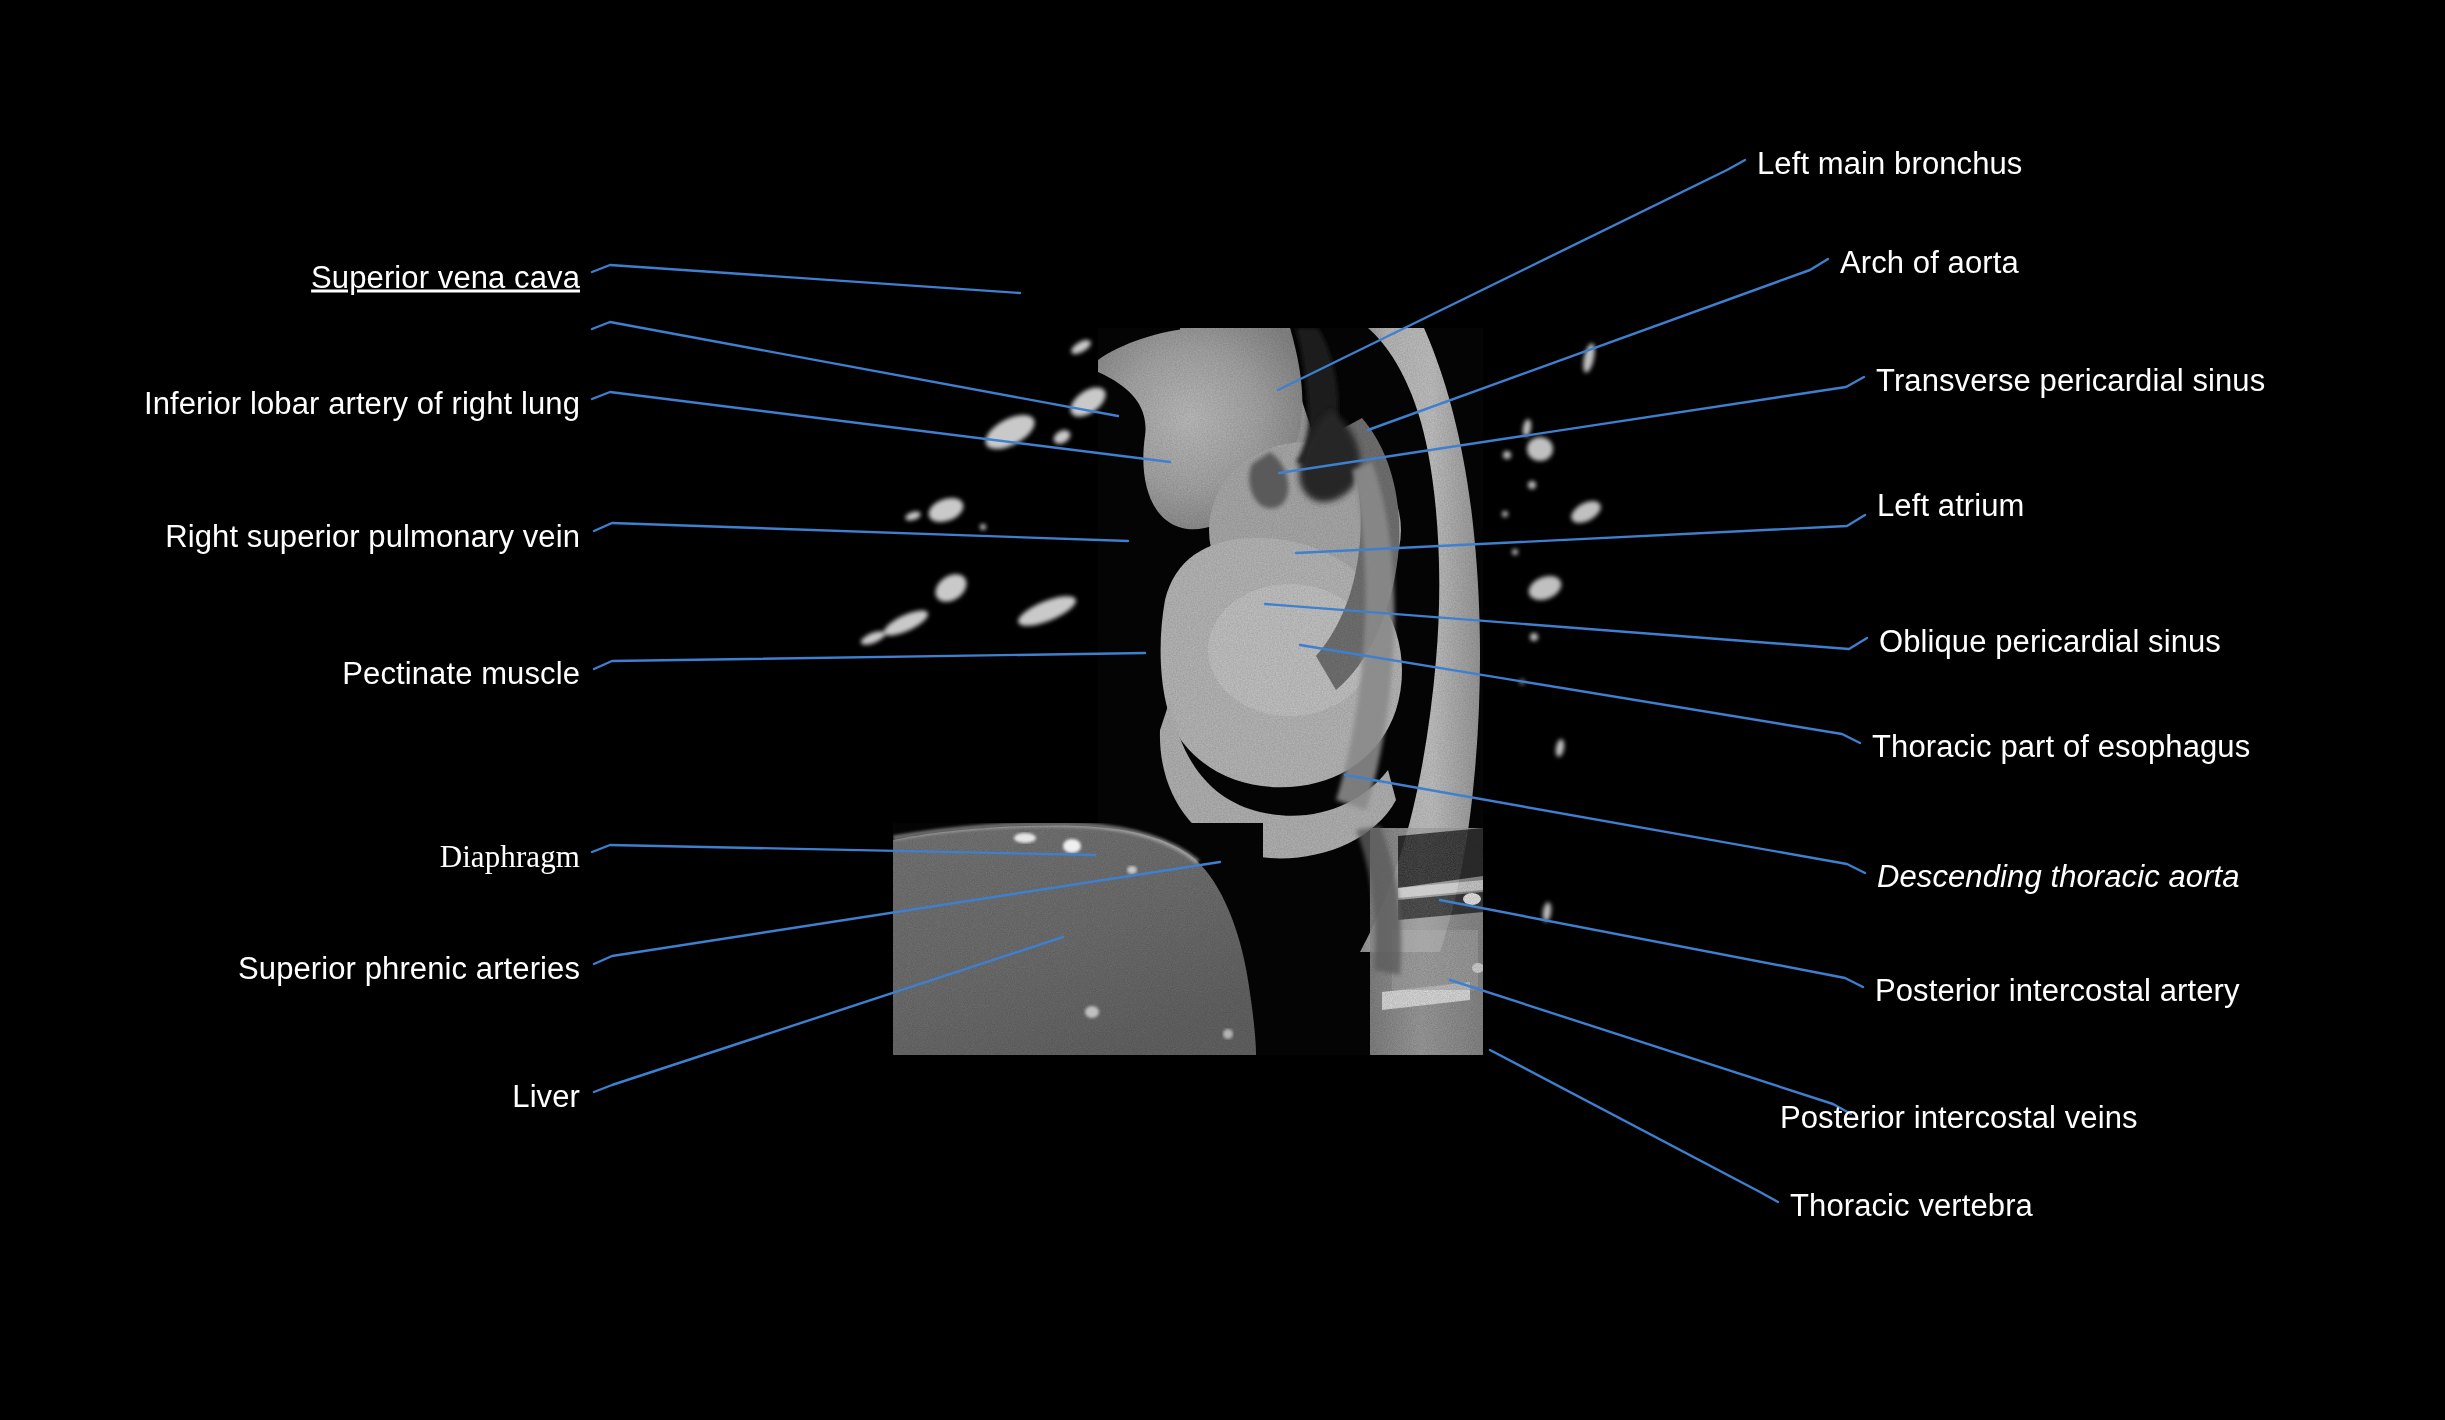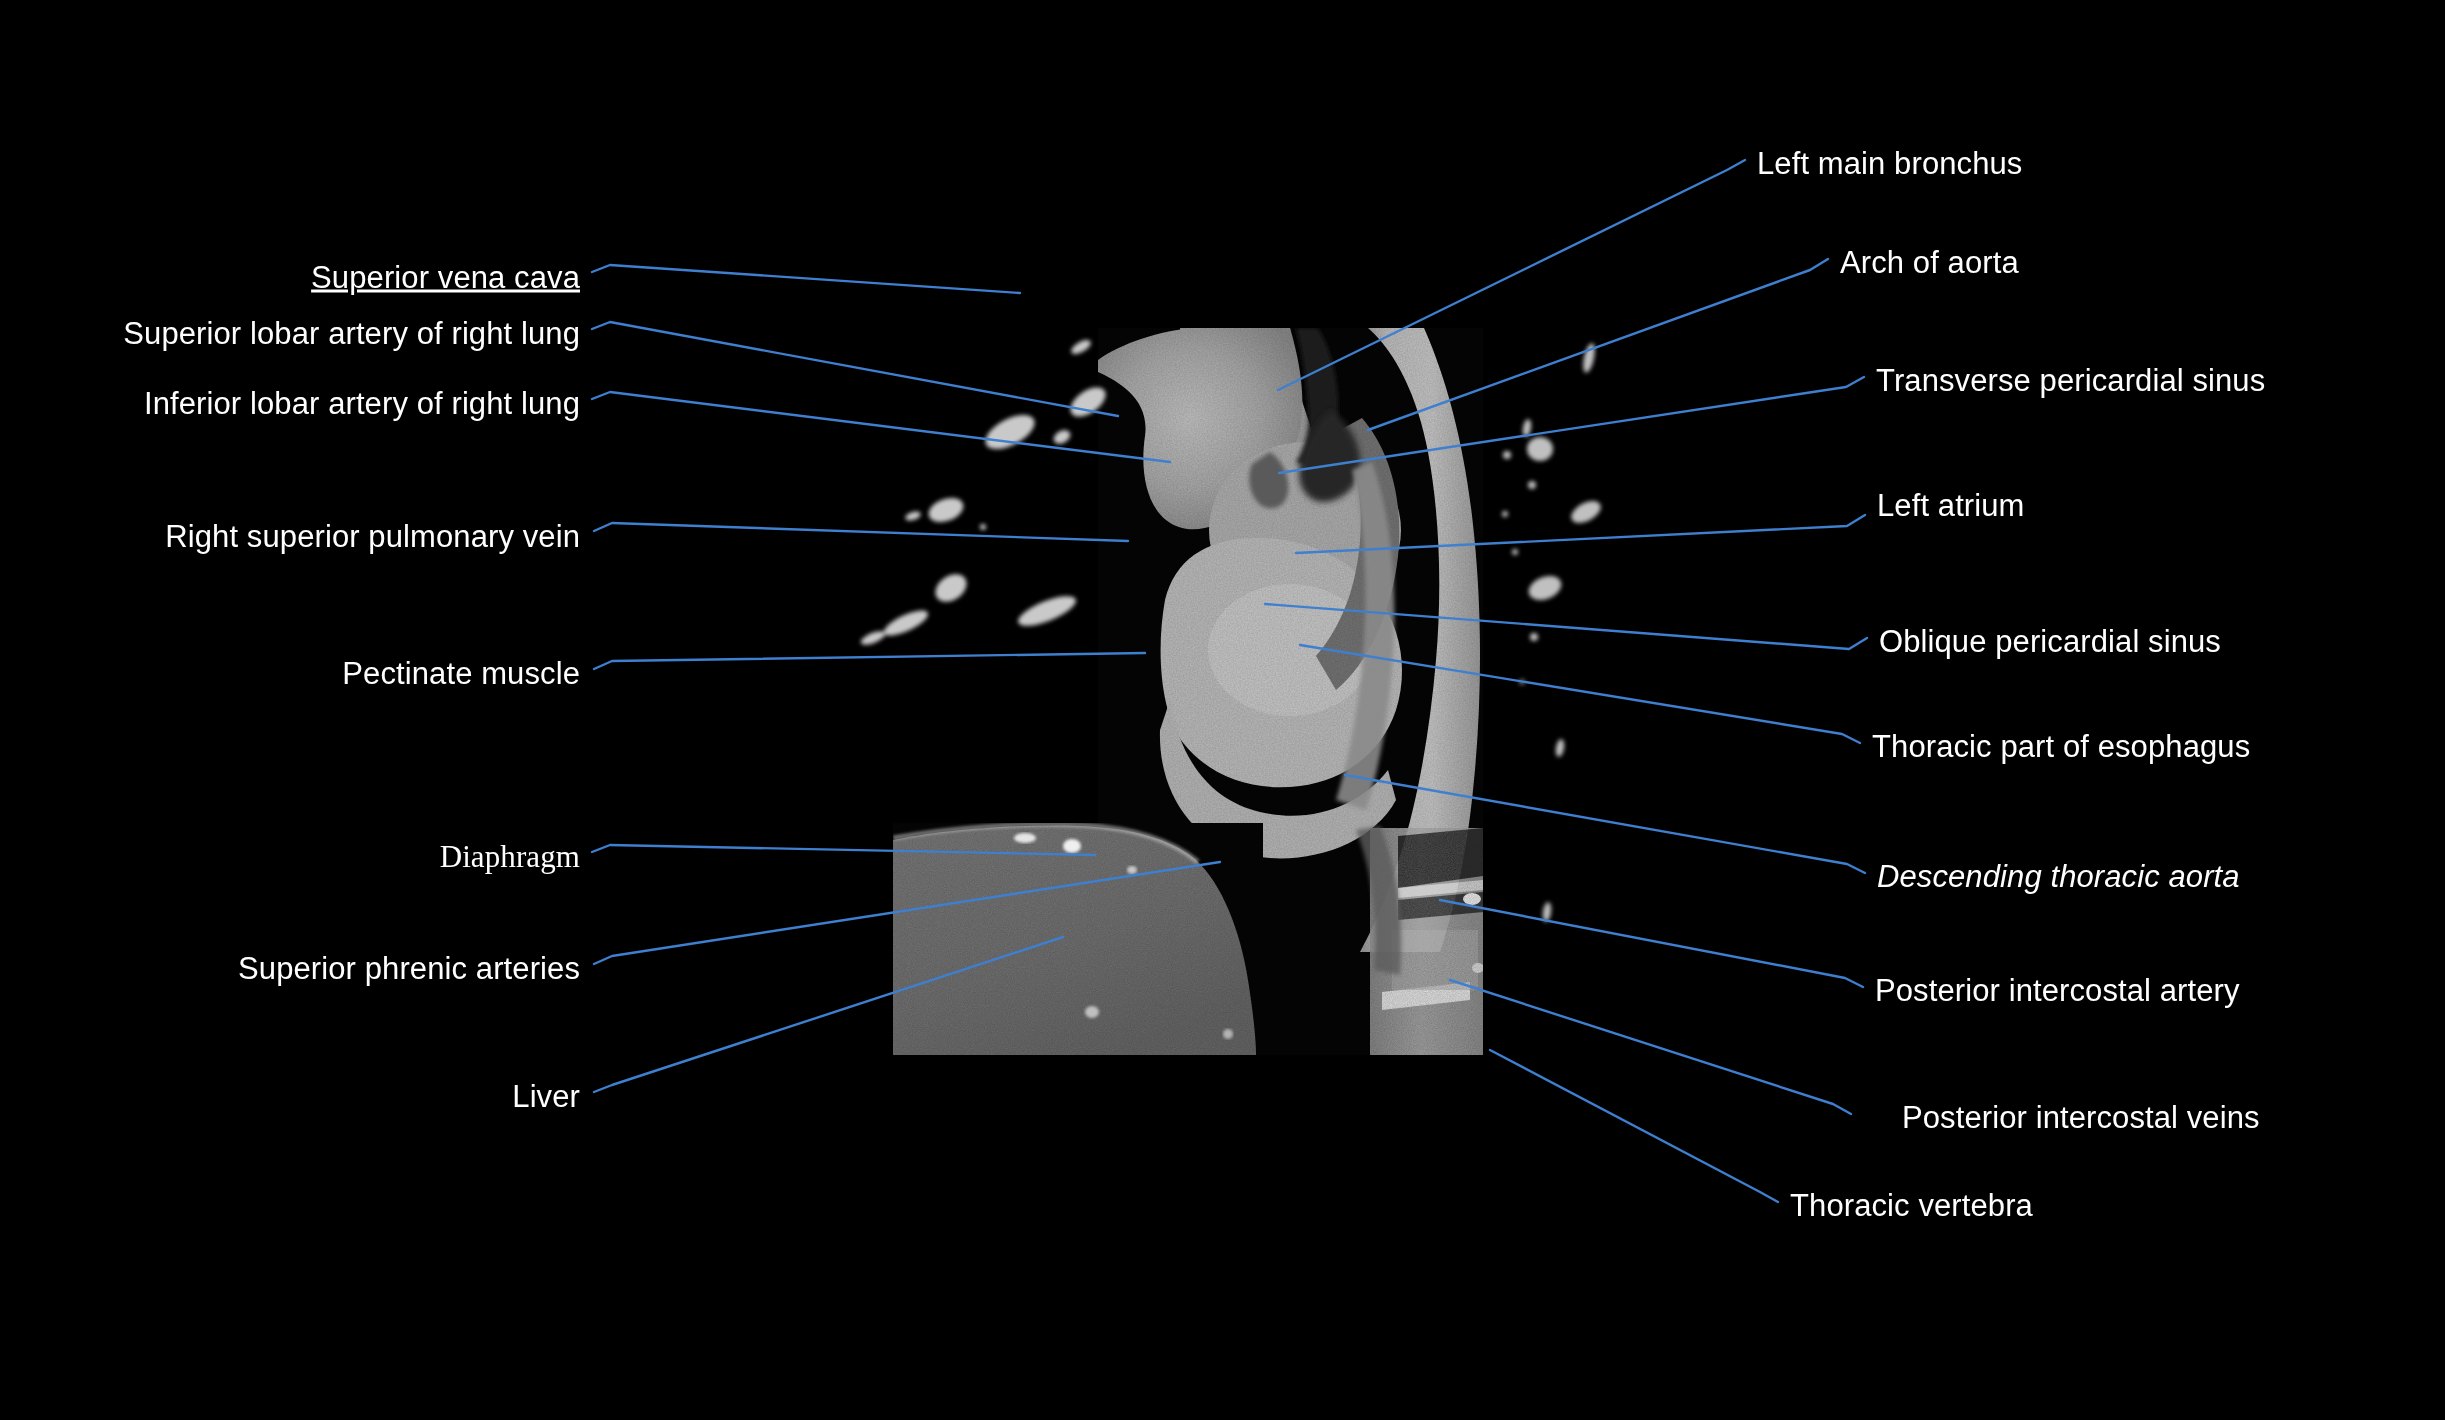--- a/index.html
+++ b/index.html
@@ -252,32 +252,31 @@
       <polyline points="1867,638 1849,649 1265,604"></polyline>
       <polyline points="1860,743 1842,734 1300,645"></polyline>
       <polyline points="1865,873 1847,864 1345,775"></polyline>
       <polyline points="1863,987 1845,978 1440,900"></polyline>
       <polyline points="1851,1114 1833,1104 1450,980"></polyline>
       <polyline points="1778,1202 1760,1192 1490,1050"></polyline>
     </g>
   </svg>
 
   <div class="label left" style="left:580px; top:277px;text-decoration:underline;">Superior vena cava</div>
-  <div class="label left" style="left:580px; top:333px;">Superior lobar artery of right lung</div>
   <div class="label left" style="left:580px; top:403px;">Inferior lobar artery of right lung</div>
   <div class="label left" style="left:580px; top:536px;">Right superior pulmonary vein</div>
   <div class="label left" style="left:580px; top:673px;">Pectinate muscle</div>
   <div class="label left" style="left:580px; top:856px;font-family:Liberation Serif, serif;">Diaphragm</div>
   <div class="label left" style="left:580px; top:968px;">Superior phrenic arteries</div>
   <div class="label left" style="left:580px; top:1096px;">Liver</div>
 
   <div class="label right" style="left:1757px; top:163px;">Left main bronchus</div>
   <div class="label right" style="left:1840px; top:262px;">Arch of aorta</div>
   <div class="label right" style="left:1876px; top:380px;">Transverse pericardial sinus</div>
   <div class="label right" style="left:1877px; top:505px;">Left atrium</div>
   <div class="label right" style="left:1879px; top:641px;">Oblique pericardial sinus</div>
   <div class="label right" style="left:1872px; top:746px;">Thoracic part of esophagus</div>
   <div class="label right" style="left:1877px; top:876px;font-style:italic;">Descending thoracic aorta</div>
   <div class="label right" style="left:1875px; top:990px;">Posterior intercostal artery</div>
-  <div class="label right" style="left:1902px; top:1117px;text-align:right;">Posterior intercostal veins</div>
+  <div class="label right" style="left:1780px; top:1117px;text-align:right;">Posterior intercostal veins</div>
   <div class="label right" style="left:1790px; top:1205px;">Thoracic vertebra</div>
 
 </div>
 
 </body></html>

